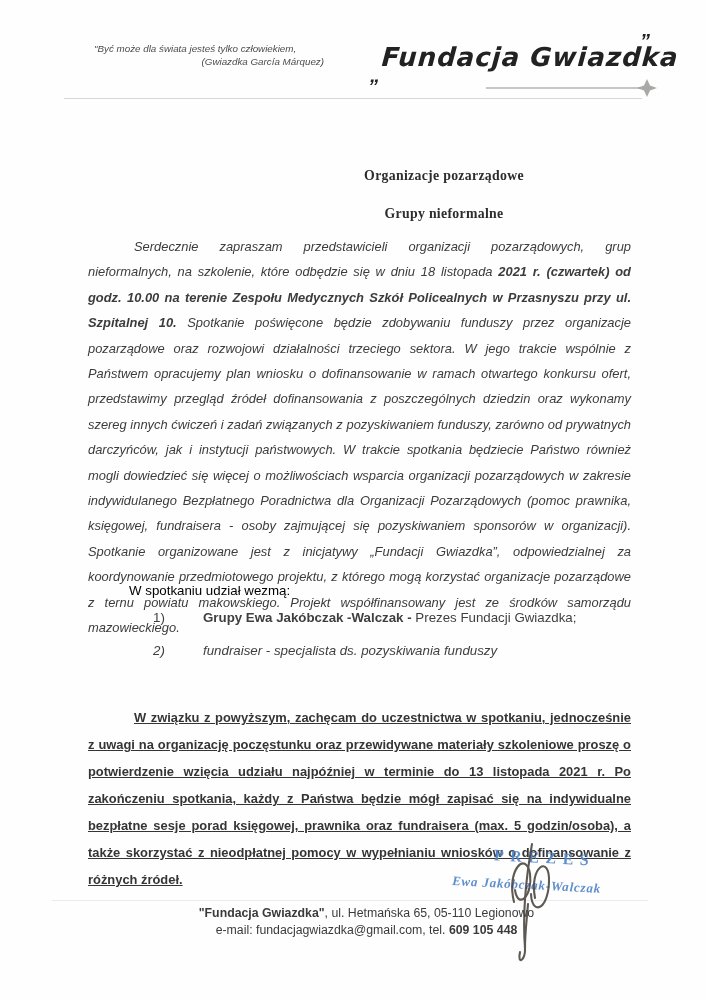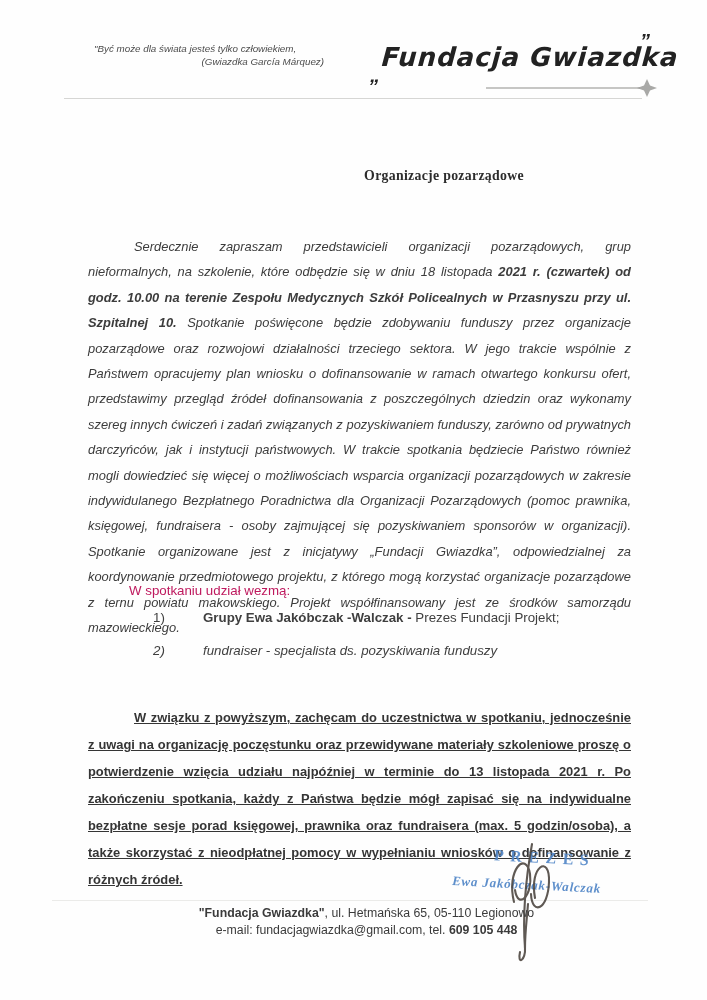--- a/index.html
+++ b/index.html
@@ -40,21 +40,21 @@
     margin-top:38px;
   }
   .recipients .r2{margin-top:22px;}
   
   .para{
     position:absolute;left:88px;width:543px;
     font-size:12.9px;text-align:justify;text-indent:46px;color:#3c3c3c;
   }
   .para1{top:234px;line-height:25.4px;font-style:italic;}
   .para2{top:704px;line-height:27px;font-weight:bold;color:#353535;text-decoration:underline;}
-  .attendees-intro{position:absolute;left:129px;top:583px;font-size:13.3px;color:#be185d;}
+  .attendees-intro{position:absolute;left:129px;top:583px;font-size:13.3px;color:#000000;}
   .attendee{position:absolute;left:153px;font-size:13.3px;color:#3f3f3f;white-space:nowrap;}
   .attendee .num{display:inline-block;width:50px;}
   .a1{top:610px;}
   .a2{top:643px;font-style:italic;}
   
   .stamp-title{
     position:absolute;left:494px;top:849px;
     font-family:"Liberation Serif", serif;font-weight:bold;font-size:16px;
     letter-spacing:6.5px;color:#5186c7;transform:rotate(3deg);opacity:.9;
   }
@@ -91,28 +91,29 @@
     <svg width="290" height="22" viewBox="0 0 290 22">
       <line x1="118" y1="12" x2="272" y2="12" stroke="#b3b3b1" stroke-width="1.6"></line>
       <path d="M279 3 L282 9.5 L289 12 L282 14.5 L279 21 L276 14.5 L269 12 L276 9.5 Z" fill="#9a9a98" opacity="0.85"></path>
     </svg>
   </div>
 
   <div class="rule-top"></div>
 
   <div class="recipients">
     <div>Organizacje pozarządowe</div>
+    <div class="r2">Grupy nieformalne</div>
   </div>
 
   <div class="para para1"><span>Serdecznie zapraszam przedstawicieli organizacji pozarządowych, grup nieformalnych,  na szkolenie, które odbędzie się w dniu 18 listopada </span><span class="b">2021 r. (czwartek) od godz. 10.00 na terenie Zespołu Medycznych Szkół Policealnych w Przasnyszu przy ul. Szpitalnej 10.</span><span> Spotkanie poświęcone będzie zdobywaniu funduszy przez organizacje pozarządowe oraz rozwojowi działalności trzeciego sektora. W jego trakcie wspólnie z Państwem opracujemy plan wniosku o dofinansowanie w ramach otwartego konkursu ofert, przedstawimy przegląd źródeł dofinansowania z poszczególnych dziedzin oraz wykonamy szereg innych ćwiczeń i zadań związanych z pozyskiwaniem funduszy, zarówno od prywatnych darczyńców, jak i instytucji państwowych. W trakcie spotkania będziecie Państwo również mogli dowiedzieć się więcej o możliwościach wsparcia organizacji pozarządowych w zakresie indywidulanego Bezpłatnego Poradnictwa dla Organizacji Pozarządowych (pomoc prawnika, księgowej, fundraisera - osoby zajmującej się pozyskiwaniem sponsorów w organizacji). Spotkanie organizowane jest z inicjatywy „Fundacji Gwiazdka”, odpowiedzialnej za koordynowanie przedmiotowego projektu, z którego mogą korzystać organizacje pozarządowe z ternu powiatu makowskiego. Projekt współfinansowany jest ze środków samorządu mazowieckiego.</span></div>
 
   <div class="attendees-intro">W spotkaniu udział wezmą:</div>
 
   <div class="attendee a1">
-    <span class="num">1)</span><span><span class="b">Grupy Ewa Jakóbczak -Walczak - </span><span>Prezes  Fundacji Projekt;</span></span>
+    <span class="num">1)</span><span><span class="b">Grupy Ewa Jakóbczak -Walczak - </span><span>Prezes  Fundacji Gwiazdka;</span></span>
   </div>
   <div class="attendee a2">
     <span class="num">2)</span><span><span>fundraiser - specjalista ds. pozyskiwania funduszy</span></span>
   </div>
 
   <div class="para para2"><span class="b">W związku z powyższym, zachęcam do uczestnictwa w spotkaniu, jednocześnie z uwagi na organizację poczęstunku oraz przewidywane materiały szkoleniowe proszę o potwierdzenie wzięcia udziału najpóźniej w terminie do 13 listopada 2021 r. Po zakończeniu spotkania, każdy z Państwa będzie mógł zapisać się na indywidualne bezpłatne sesje porad księgowej, prawnika oraz fundraisera (max. 5 godzin/osoba), a także skorzystać z nieodpłatnej pomocy w wypełnianiu wniosków o dofinansowanie z różnych źródeł.</span></div>
 
   <div class="stamp-title">PREZES</div>
   <div class="stamp-name">Ewa Jakóbczak-Walczak</div>
   <div class="faint-rule"></div>

